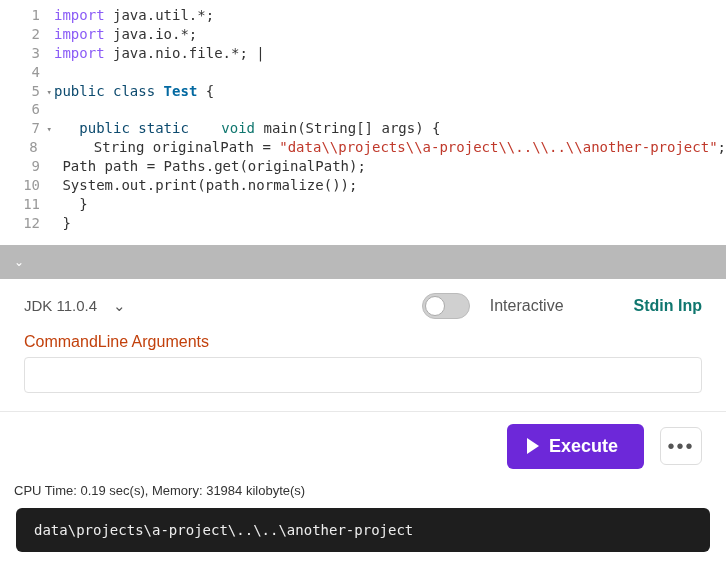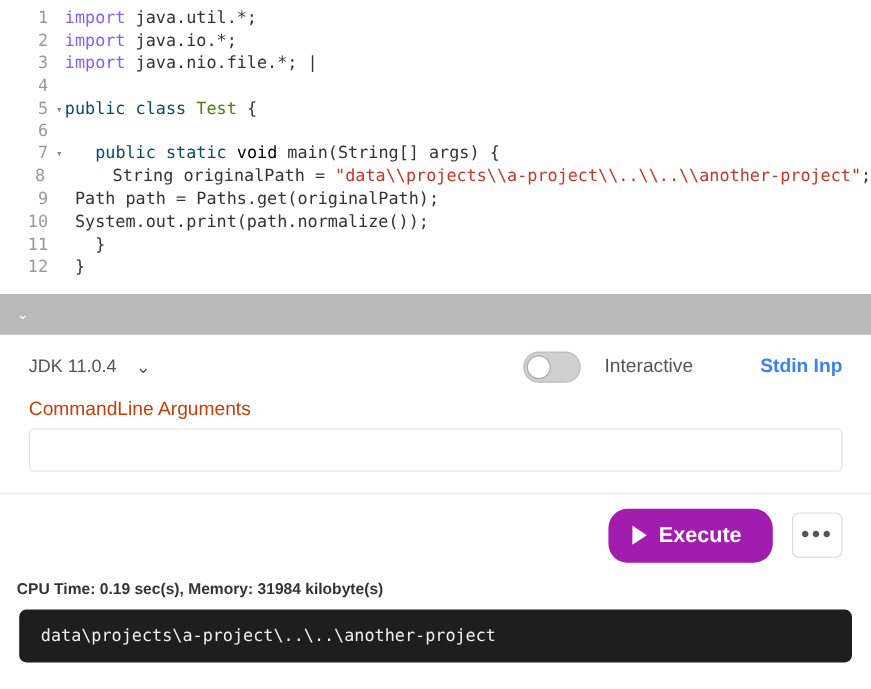--- a/index.html
+++ b/index.html
@@ -31,22 +31,22 @@
   .fold-marker {
     position: absolute;
     right: 2px;
     top: 4px;
     font-size: 9px;
     color: #888;
   }
   .code { flex: 1; }
   .kw-import { color: #8b5cf6; }
   .kw-mod   { color: #0c4a6e; }
-  .kw-type  { color: #000000; }
-  .ident    { color: #4d7c0f; }
+  .kw-type  { color: #0f766e; margin-left: 24px; }
+  .ident    { color: #0369a1; font-weight: bold; }
   .str      { color: #c0392b; }
   .panel-header {
     background: #b9b9b9;
     color: #fff;
     padding: 10px 14px;
     font-size: 15px;
     display: flex;
     align-items: center;
     gap: 10px;
   }
@@ -75,47 +75,47 @@
   }
   .toggle-knob {
     position: absolute;
     left: 2px; top: 2px;
     width: 20px; height: 20px;
     background: #fff;
     border: 1px solid #aaa;
     border-radius: 50%;
   }
   .toggle-label { color: #555; font-size: 16px; }
-  .stdin-label { color: #3b82f6; font-size: 16px; margin-left: 36px; font-weight: 600; }
+  .stdin-label { color: #0f766e; font-size: 16px; margin-left: 50px; font-weight: 600; }
   .args-section { padding: 4px 24px 18px 24px; }
   .args-label { color: #c2410c; font-size: 16px; margin-bottom: 6px; }
   .args-input {
     width: 100%;
     height: 36px;
     border: 1px solid #e0e0e0;
     border-radius: 4px;
     padding: 0 10px;
     font-size: 14px;
     background: #fff;
   }
   .hr { border: none; border-top: 1px solid #e8e8e8; }
   .action-row {
     display: flex;
     align-items: center;
     justify-content: flex-end;
     gap: 16px;
     padding: 12px 24px 14px 24px;
   }
   .execute-btn {
-    background: #a21caf;
+    background: #6d28d9;
     color: #fff;
     font-size: 18px;
     font-weight: 600;
     border: none;
-    border-radius: 16px;
+    border-radius: 6px;
     padding: 12px 26px 12px 20px;
     display: flex;
     align-items: center;
     gap: 10px;
     cursor: pointer;
   }
   .play-icon {
     width: 0; height: 0;
     border-left: 12px solid #fff;
     border-top: 8px solid transparent;
@@ -129,21 +129,21 @@
     color: #555;
     font-size: 20px;
     display: flex;
     align-items: center;
     justify-content: center;
     cursor: pointer;
     letter-spacing: 2px;
   }
   .result-section { padding: 0 14px; }
   .result-title { font-size: 18px; color: #444; margin-bottom: 4px; }
-  .result-stats { font-size: 13px; color: #333; font-weight: 700; margin-bottom: 10px; }
+  .result-stats { font-size: 13px; color: #333; font-weight: 400; margin-bottom: 10px; }
   .console {
     background: #1e1e1e;
     color: #eee;
     font-family: "Menlo","Consolas",monospace;
     font-size: 14px;
     padding: 14px 18px;
     border-radius: 6px;
     white-space: pre;
     margin: 0 2px;
   }

